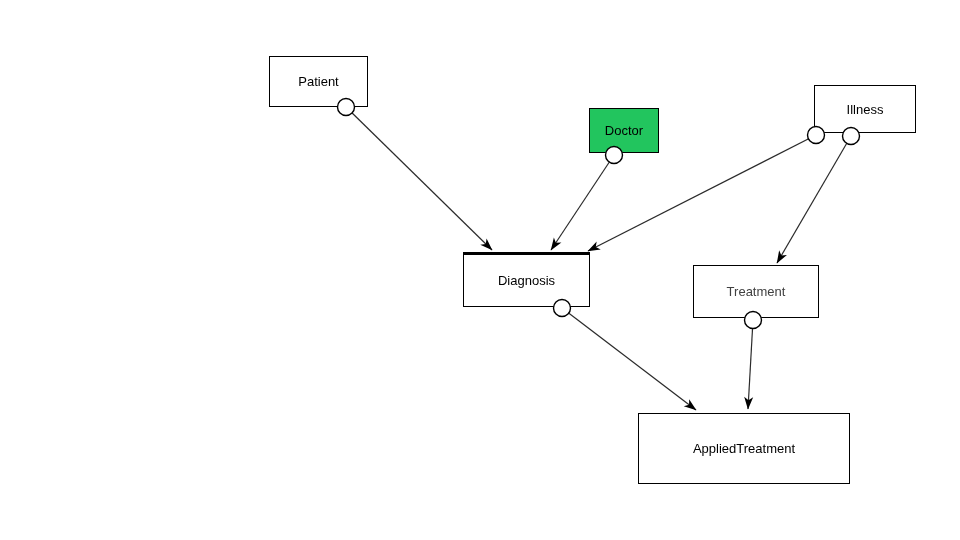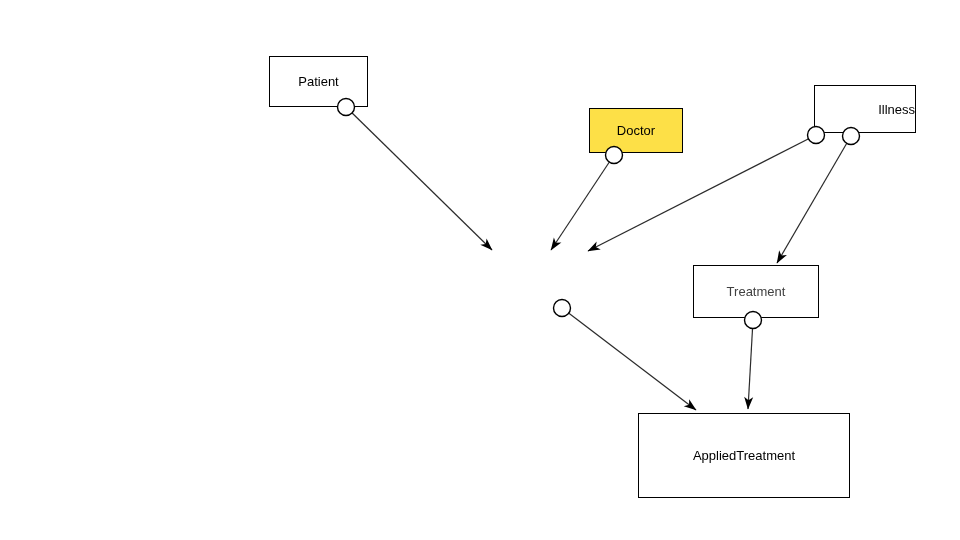--- a/index.html
+++ b/index.html
@@ -62,30 +62,33 @@
   }
 </style>
 </head>
 <body>
 
 <div id="slide">
   <div id="nodes-layer">
       <div class="node" style="left: 269px; top: 56px; width: 99px; height: 51px; border-color: rgb(0, 0, 0); background: rgb(255, 255, 255);">
         <span class="node-label" style="color: rgb(0, 0, 0);">Patient</span>
       </div>
-      <div class="node" style="left: 589px; top: 108px; width: 94px; height: 45px; border-color: rgb(0, 0, 0); background: #fde047;">
+      <div class="node" style="left: 589px; top: 108px; width: 70px; height: 45px; border-color: rgb(0, 0, 0); background: #22c55e;">
         <span class="node-label" style="color: rgb(0, 0, 0);">Doctor</span>
       </div>
-      <div class="node" style="left: 814px; top: 85px; width: 102px; height: 48px; border-color: rgb(0, 0, 0); background: rgb(255, 255, 255); justify-content: flex-end;">
+      <div class="node" style="left: 814px; top: 85px; width: 102px; height: 48px; border-color: rgb(0, 0, 0); background: rgb(255, 255, 255);">
         <span class="node-label" style="color: rgb(0, 0, 0);">Illness</span>
+      </div>
+      <div class="node emphasized-top" style="left: 463px; top: 252px; width: 127px; height: 55px; border-color: rgb(0, 0, 0); background: rgb(255, 255, 255);">
+        <span class="node-label" style="color: rgb(0, 0, 0);">Diagnosis</span>
       </div>
       <div class="node" style="left: 693px; top: 265px; width: 126px; height: 53px; border-color: rgb(0, 0, 0); background: rgb(255, 255, 255);">
         <span class="node-label" style="color: #404040;">Treatment</span>
       </div>
-      <div class="node" style="left: 638px; top: 413px; width: 212px; height: 85px; border-color: rgb(0, 0, 0); background: rgb(255, 255, 255); justify-content: center;">
+      <div class="node" style="left: 638px; top: 413px; width: 212px; height: 71px; border-color: rgb(0, 0, 0); background: rgb(255, 255, 255); justify-content: center;">
         <span class="node-label" style="color: rgb(0, 0, 0);">AppliedTreatment</span>
       </div>
     </div>
   <svg id="edges-svg" viewBox="0 0 960 540" xmlns="http://www.w3.org/2000/svg">
       <defs>
         <marker id="arrowhead" markerWidth="14" markerHeight="11" refX="12.5" refY="5" orient="auto" markerUnits="userSpaceOnUse">
           <path d="M0.5,0.5 L13,5 L0.5,9.5 L3.8,5 Z" fill="#000000"></path>
         </marker>
       </defs>
       <line x1="346" y1="107" x2="492" y2="250" stroke="#2b2b2b" stroke-width="1.2" marker-end="url(#arrowhead)"></line>

